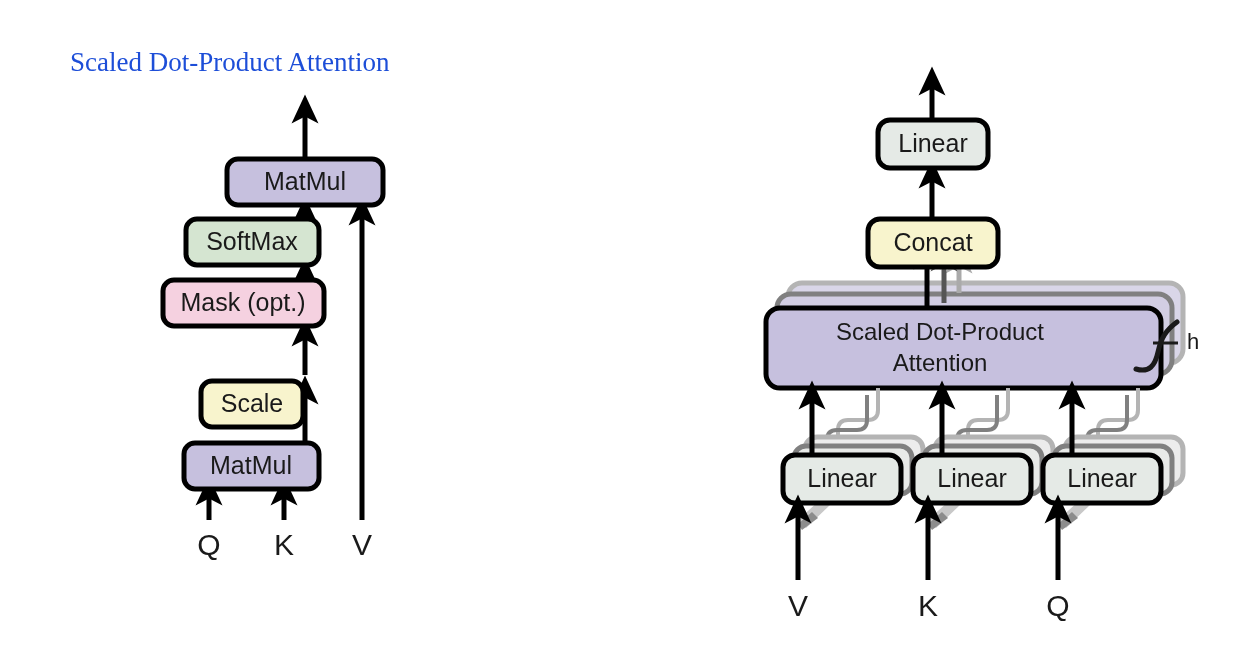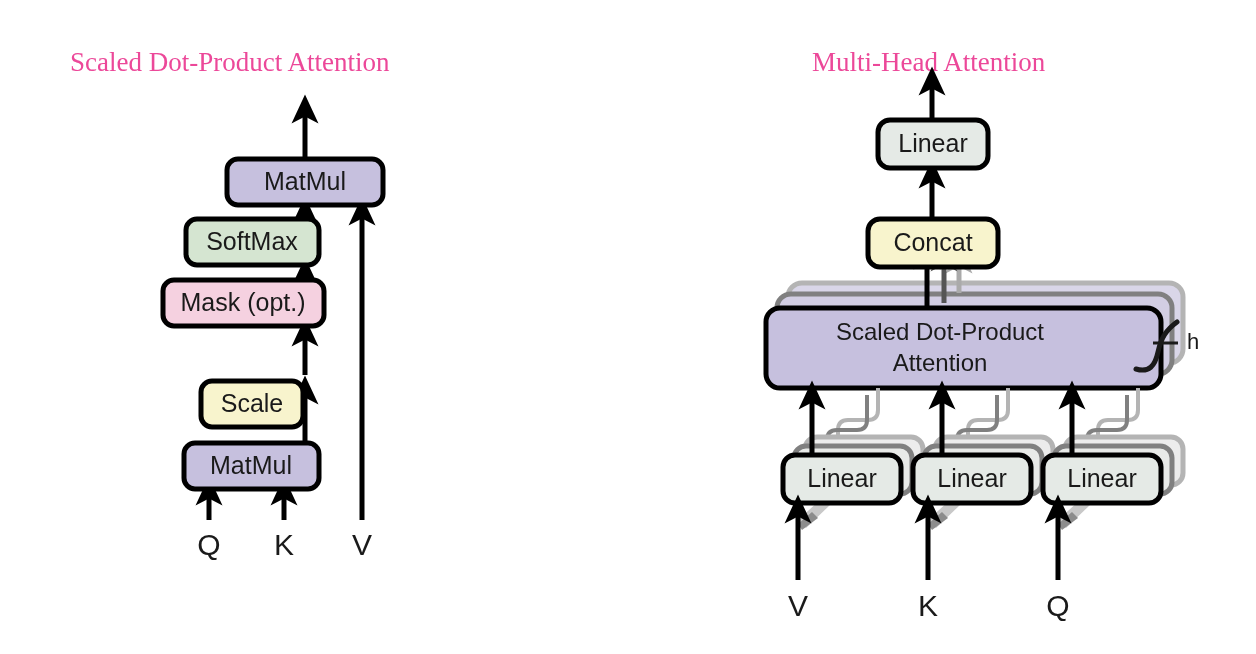--- a/index.html
+++ b/index.html
@@ -1,41 +1,40 @@
 <!DOCTYPE html>
 <html><head>
 <meta charset="utf-8">
 <style>
   html,body{margin:0;padding:0;background:#ffffff;}
   body{width:1256px;height:654px;overflow:hidden;
        font-family:"Liberation Sans", sans-serif;}
   #stage{position:relative;width:1256px;height:654px;background:#fff;}
   .title{position:absolute;font-family:"Liberation Serif", serif;
-         font-size:27px;color:#ec4899;white-space:nowrap;}
+         font-size:27px;color:#1d4ed8;white-space:nowrap;}
   #title-left{left:70px;top:47px;}
   #title-right{left:812px;top:47px;}
   svg{position:absolute;left:0;top:0;}
   .boxlabel{font-family:"Liberation Sans", sans-serif;fill:#1a1a1a;
             font-size:25px;text-anchor:middle;dominant-baseline:middle;}
   .boxlabel-sm{font-family:"Liberation Sans", sans-serif;fill:#1a1a1a;
             font-size:24px;text-anchor:middle;dominant-baseline:middle;}
   .vklabel{font-family:"Liberation Sans", sans-serif;fill:#1a1a1a;
             font-size:30px;text-anchor:middle;dominant-baseline:middle;}
   .hlabel{font-family:"Liberation Sans", sans-serif;fill:#1a1a1a;
             font-size:22px;text-anchor:start;dominant-baseline:middle;}
   .bx{stroke:#000;stroke-width:5;}
   .ghost{fill:none;stroke-width:4;}
 </style>
 </head>
 <body>
 
 <div id="stage">
 
   <div class="title" id="title-left">Scaled Dot-Product Attention</div>
-  <div class="title" id="title-right">Multi-Head Attention</div>
 
   <svg width="1256" height="654" viewBox="0 0 1256 654">
     <defs>
       <marker id="ah" markerWidth="7" markerHeight="7" refX="3.1" refY="3.1" orient="auto" markerUnits="strokeWidth">
         <path d="M0.4,0.4 L6.2,3.1 L0.4,5.8 L1.8,3.1 Z" fill="#000"></path>
       </marker>
       <marker id="ahm" markerWidth="7" markerHeight="7" refX="3.1" refY="3.1" orient="auto" markerUnits="strokeWidth">
         <path d="M0.4,0.4 L6.2,3.1 L0.4,5.8 L1.8,3.1 Z" fill="#555555"></path>
       </marker>
       <marker id="ahl" markerWidth="7" markerHeight="7" refX="3.1" refY="3.1" orient="auto" markerUnits="strokeWidth">

